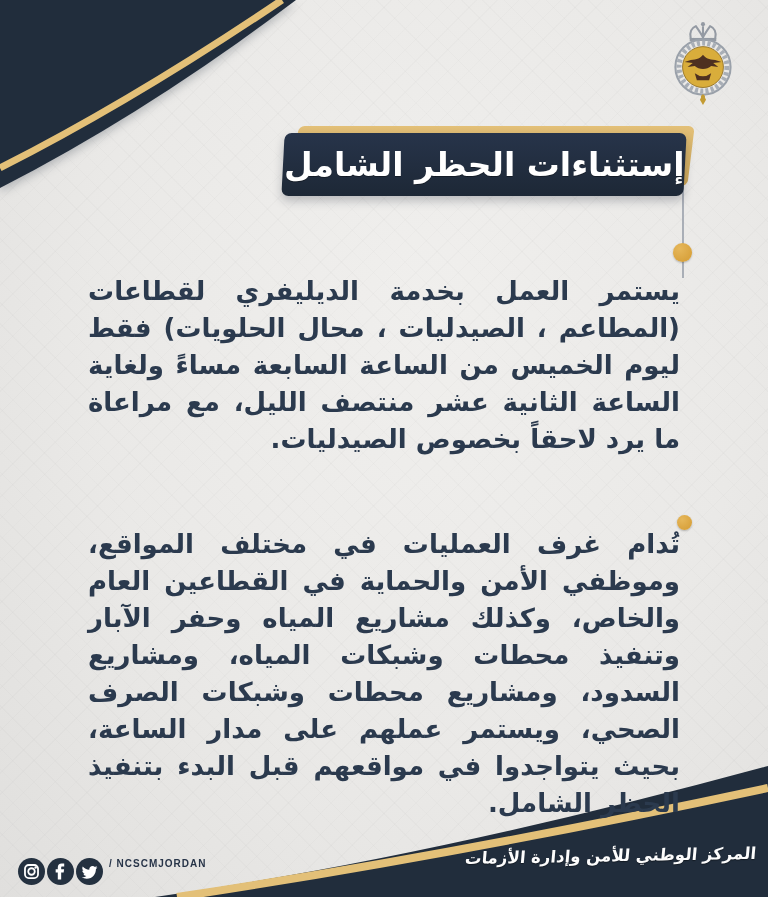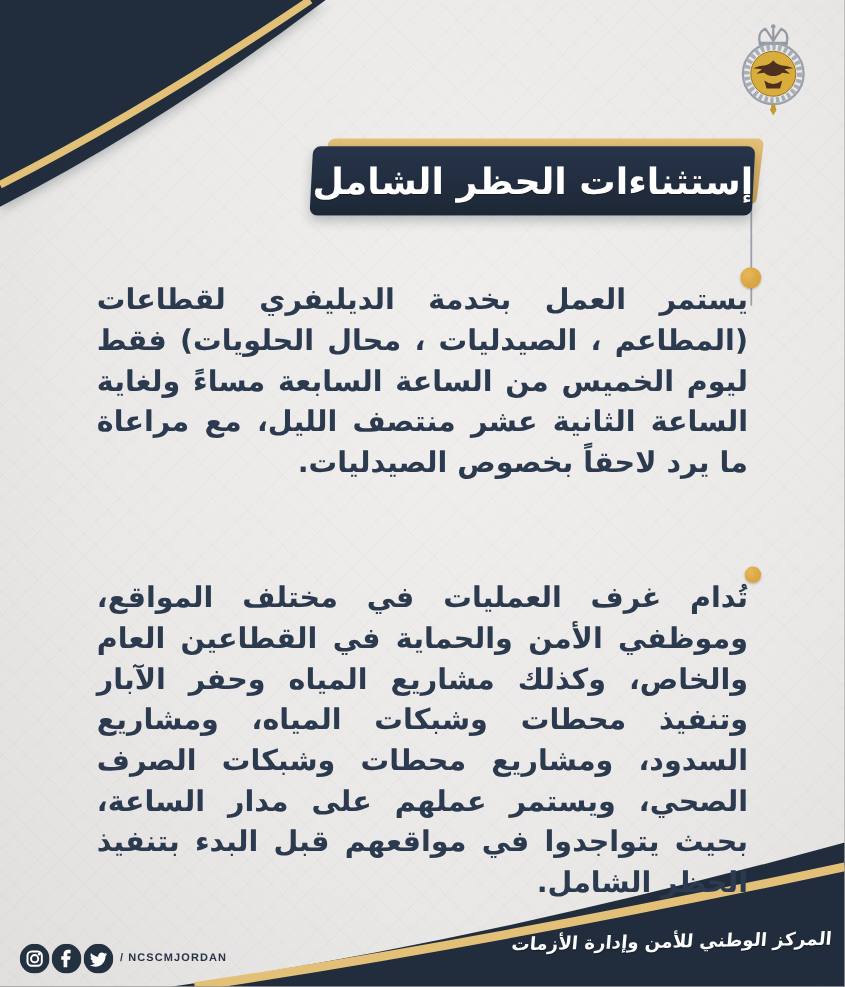--- a/index.html
+++ b/index.html
@@ -55,25 +55,25 @@
     box-shadow:0 1px 2px rgba(0,0,0,.25);}
   .bullet-1{left:673px;top:243px;width:19px;height:19px;}
   .bullet-2{left:677px;top:515px;width:15px;height:15px;}
 
   
   .para{
     position:absolute;right:88px;width:592px;direction:rtl;
     text-align:justify;text-align-last:right;
     color:var(--text);font-weight:bold;font-size:26px;line-height:37px;
   }
-  .para-1{top:215px;margin-top:40px;}
+  .para-1{top:233px;margin-top:40px;}
   .para-2{top:500px;}
 
   
-  .social{position:absolute;left:18px;top:858px;display:flex;align-items:center;gap:2px;}
+  .social{position:absolute;left:18px;top:858px;display:flex;align-items:flex-start;gap:2px;}
   .social-icon{width:27px;height:27px;display:block;cursor:pointer;}
   .handle{
     color:#273448;font-size:10px;font-weight:bold;letter-spacing:1px;
     font-family:"Liberation Sans","DejaVu Sans",sans-serif;margin-right:2px;margin-left:4px;
   }
   .org-calligraphy{
     position:absolute;right:12px;top:846px;width:250px;direction:rtl;
     color:#fdfdfd;font-size:16.5px;font-weight:bold;text-align:center;
     transform:skewX(-6deg) rotate(-1deg);
     text-shadow:0 1px 1px rgba(0,0,0,.4);white-space:nowrap;

